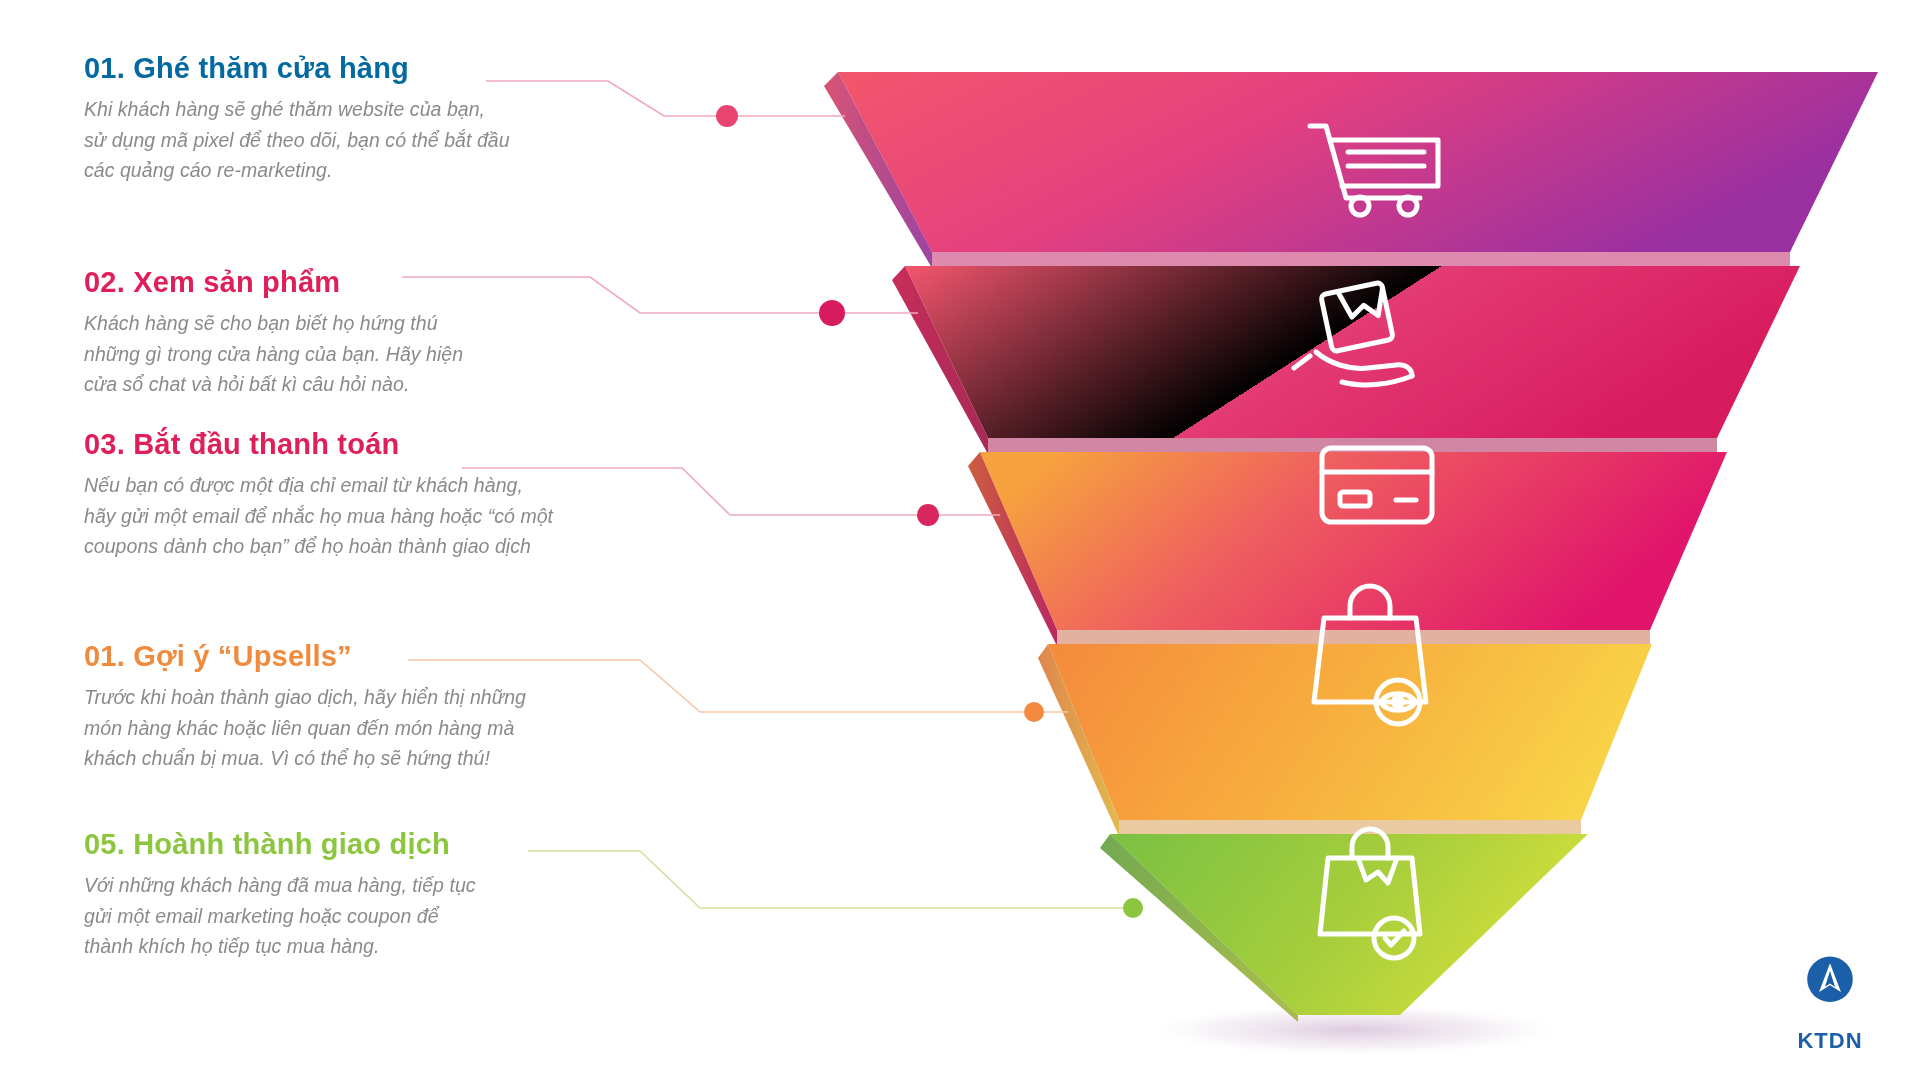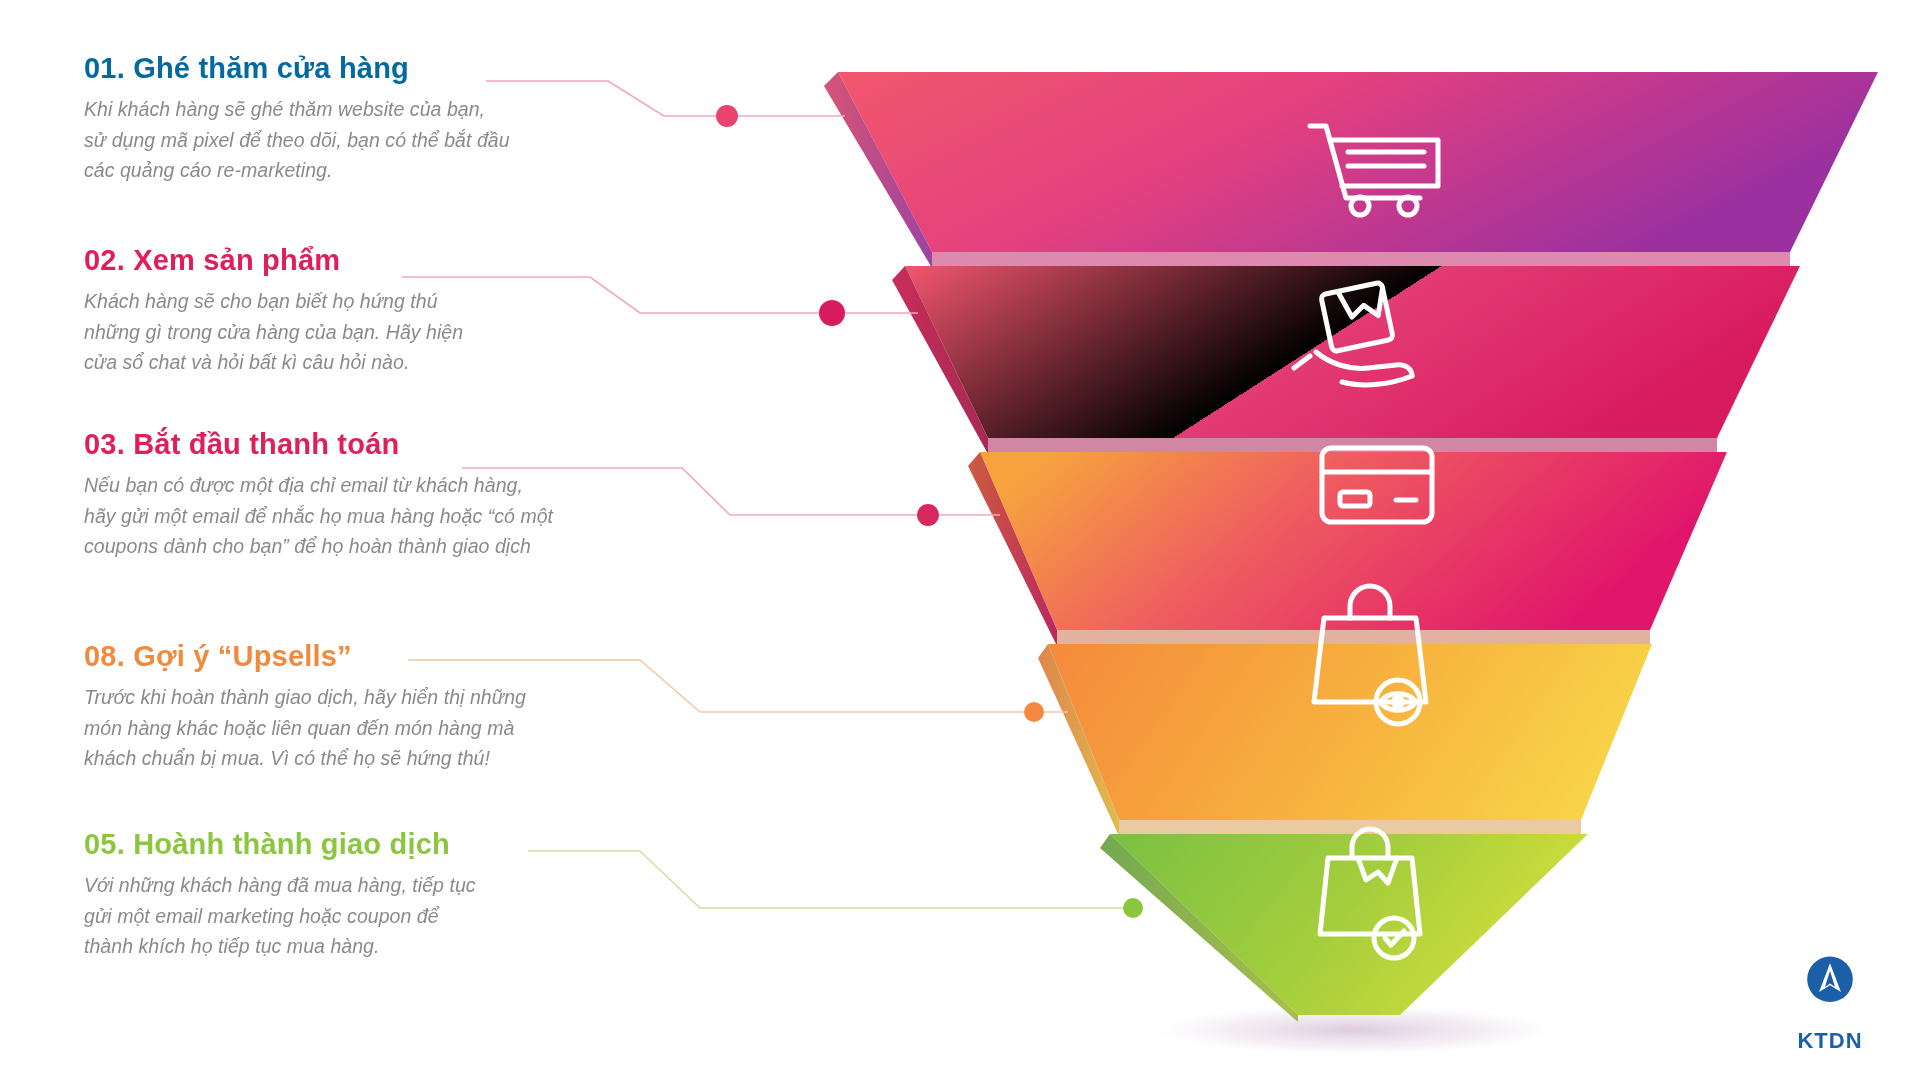--- a/index.html
+++ b/index.html
@@ -29,21 +29,21 @@
     margin-top:9px;
     font-size:19.5px;
     line-height:1.55;
     color:#8a8a8a;
     white-space:pre-line;
     letter-spacing:0.05px;
     font-style:italic;
   }
 
   .s1 { top:52px;  }
-  .s2 { top:244px; }
+  .s2 { top:266px; }
   .s3 { top:428px; }
   .s4 { top:640px; }
   .s5 { top:828px; }
 
   
   #connectors { position:absolute; inset:0; width:1920px; height:1080px; pointer-events:none; }
 
   
   #funnel { position:absolute; left:0; top:0; width:1920px; height:1080px; }
 
@@ -232,21 +232,21 @@
   </div>
 
   <div class="step s3">
     <div class="step-title" style="color:#e01f5a">03. Bắt đầu thanh toán</div>
     <div class="step-body">Nếu bạn có được một địa chỉ email từ khách hàng,
 hãy gửi một email để nhắc họ mua hàng hoặc “có một
 coupons dành cho bạn” để họ hoàn thành giao dịch</div>
   </div>
 
   <div class="step s4">
-    <div class="step-title" style="color:#f08a3c">08. Gợi ý “Upsells”</div>
+    <div class="step-title" style="color:#f08a3c">01. Gợi ý “Upsells”</div>
     <div class="step-body">Trước khi hoàn thành giao dịch, hãy hiển thị những
 món hàng khác hoặc liên quan đến món hàng mà
 khách chuẩn bị mua. Vì có thể họ sẽ hứng thú!</div>
   </div>
 
   <div class="step s5">
     <div class="step-title" style="color:#8cc63f">05. Hoành thành giao dịch</div>
     <div class="step-body">Với những khách hàng đã mua hàng, tiếp tục
 gửi một email marketing hoặc coupon để
 thành khích họ tiếp tục mua hàng.</div>

